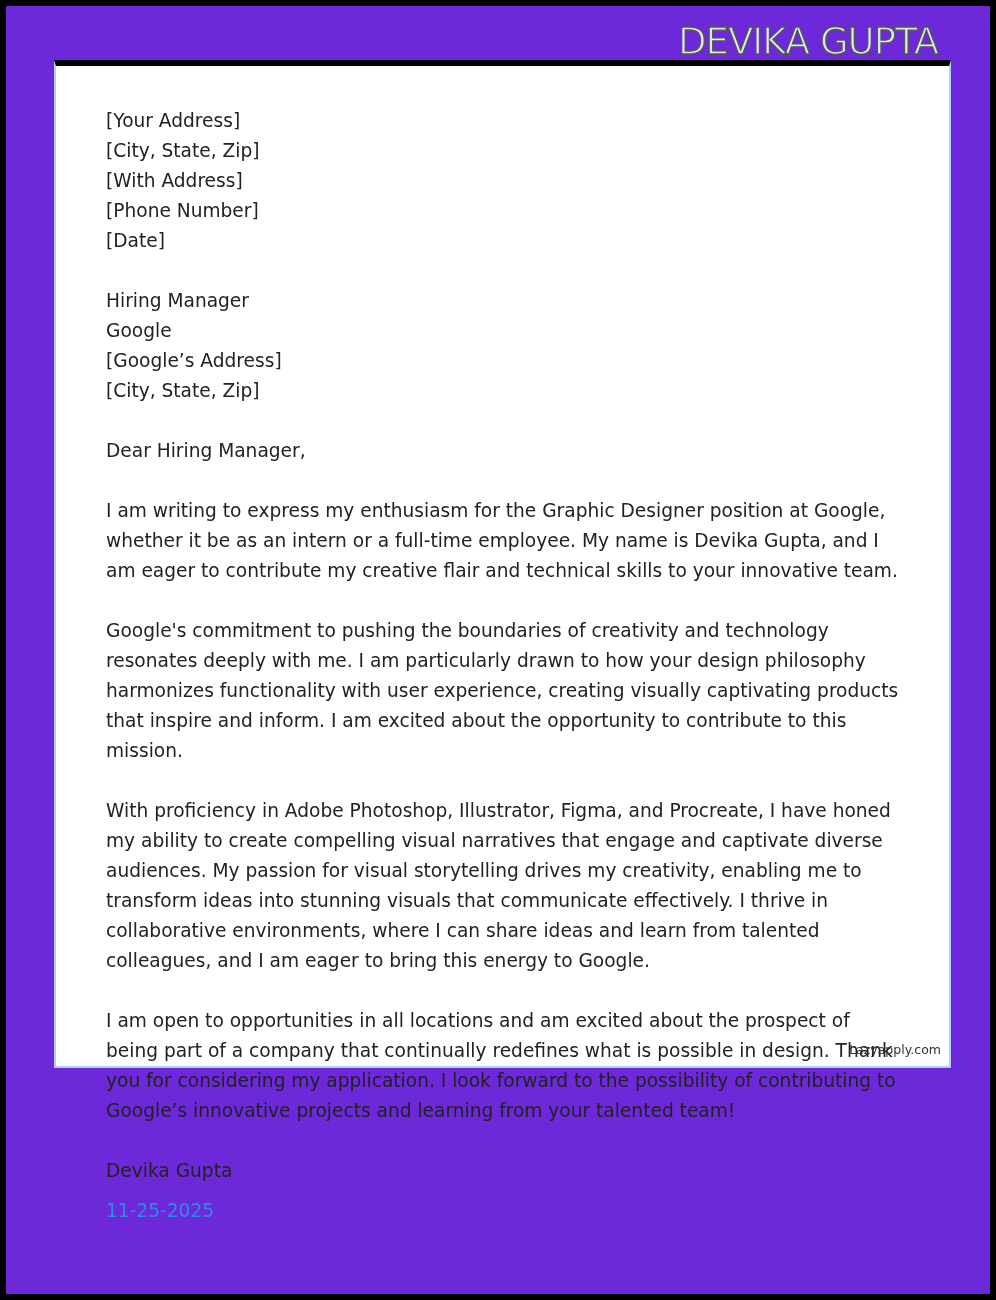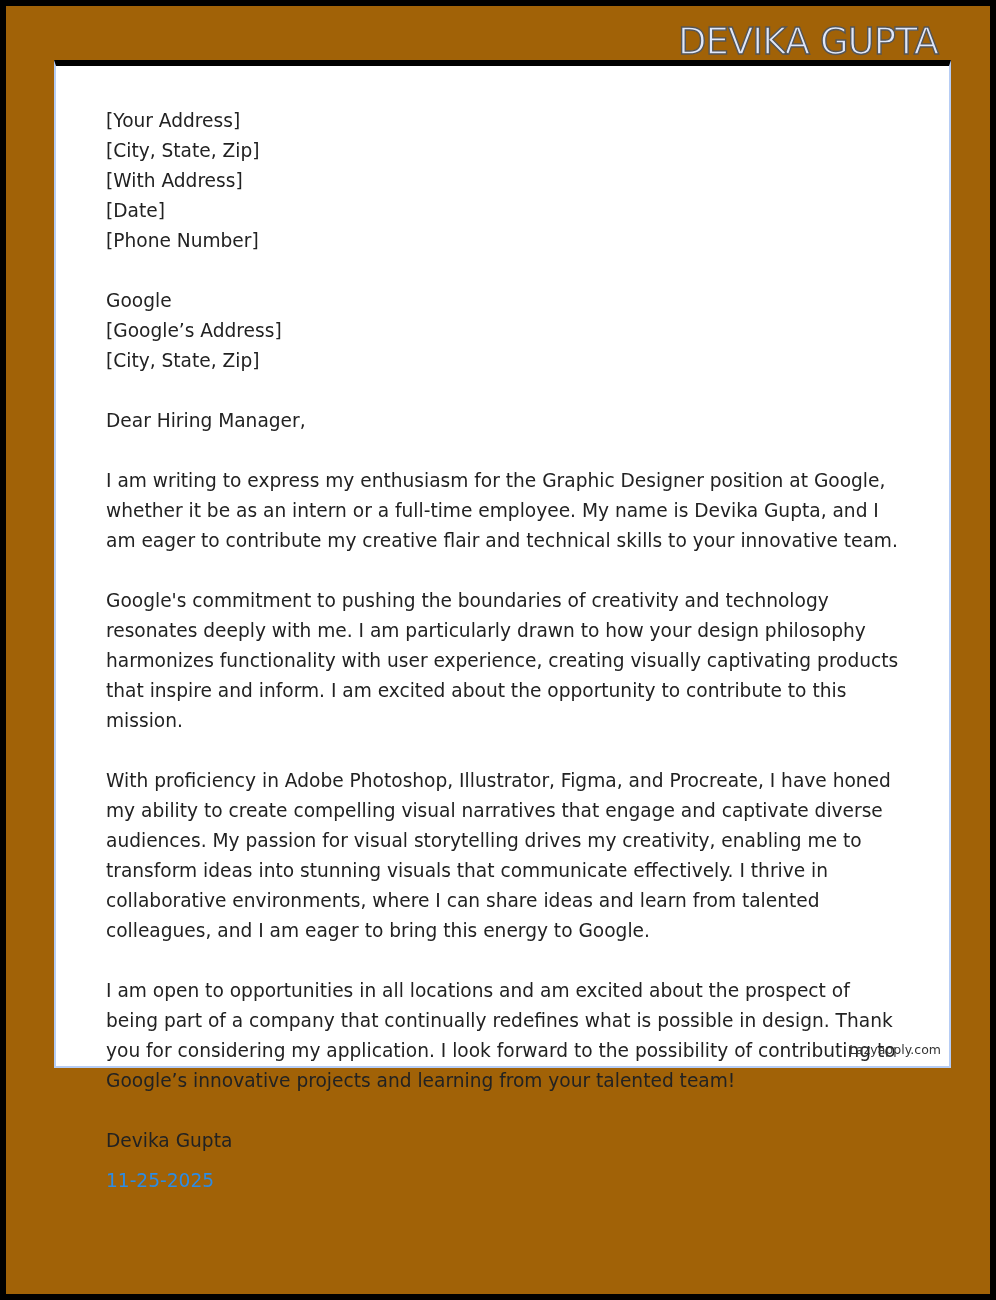--- a/index.html
+++ b/index.html
@@ -6,21 +6,21 @@
     body {
       width: 996px; height: 1300px;
       background: #000;
       position: relative;
       overflow: hidden;
       font-family: "DejaVu Sans", sans-serif;
     }
     .frame {
       position: absolute;
       left: 6px; top: 6px; right: 6px; bottom: 6px;
-      background: #a16207;
+      background: #6d28d9;
     }
     .name {
       position: absolute;
       right: 52px; top: 13px;
       font-family: "DejaVu Sans", sans-serif;
       font-size: 37px;
       line-height: 46px;
       letter-spacing: -1px;
       color: #dfe7fa;
       -webkit-text-stroke: 1.4px #555;
@@ -62,24 +62,25 @@
 
 <div class="frame">
   <h1 class="name">DEVIKA GUPTA</h1>
 
   <div class="paper">
     <div class="content">
       <p>
         <span class="line">[Your Address]</span>
         <span class="line">[City, State, Zip]</span>
         <span class="line">[With Address]</span>
+        <span class="line">[Phone Number]</span>
         <span class="line">[Date]</span>
-        <span class="line">[Phone Number]</span>
       </p>
       <p>
+        <span class="line">Hiring Manager</span>
         <span class="line">Google</span>
         <span class="line">[Google’s Address]</span>
         <span class="line">[City, State, Zip]</span>
       </p>
       <p>Dear Hiring Manager,</p>
       <p>I am writing to express my enthusiasm for the Graphic Designer position at Google, whether it be as an intern or a full-time employee. My name is Devika Gupta, and I am eager to contribute my creative flair and technical skills to your innovative team.</p>
       <p>Google's commitment to pushing the boundaries of creativity and technology resonates deeply with me. I am particularly drawn to how your design philosophy harmonizes functionality with user experience, creating visually captivating products that inspire and inform. I am excited about the opportunity to contribute to this mission.</p>
       <p>With proficiency in Adobe Photoshop, Illustrator, Figma, and Procreate, I have honed my ability to create compelling visual narratives that engage and captivate diverse audiences. My passion for visual storytelling drives my creativity, enabling me to transform ideas into stunning visuals that communicate effectively. I thrive in collaborative environments, where I can share ideas and learn from talented colleagues, and I am eager to bring this energy to Google.</p>
       <p>I am open to opportunities in all locations and am excited about the prospect of being part of a company that continually redefines what is possible in design. Thank you for considering my application. I look forward to the possibility of contributing to Google’s innovative projects and learning from your talented team!</p>
       <p style="margin-bottom:10px">Devika Gupta</p>

